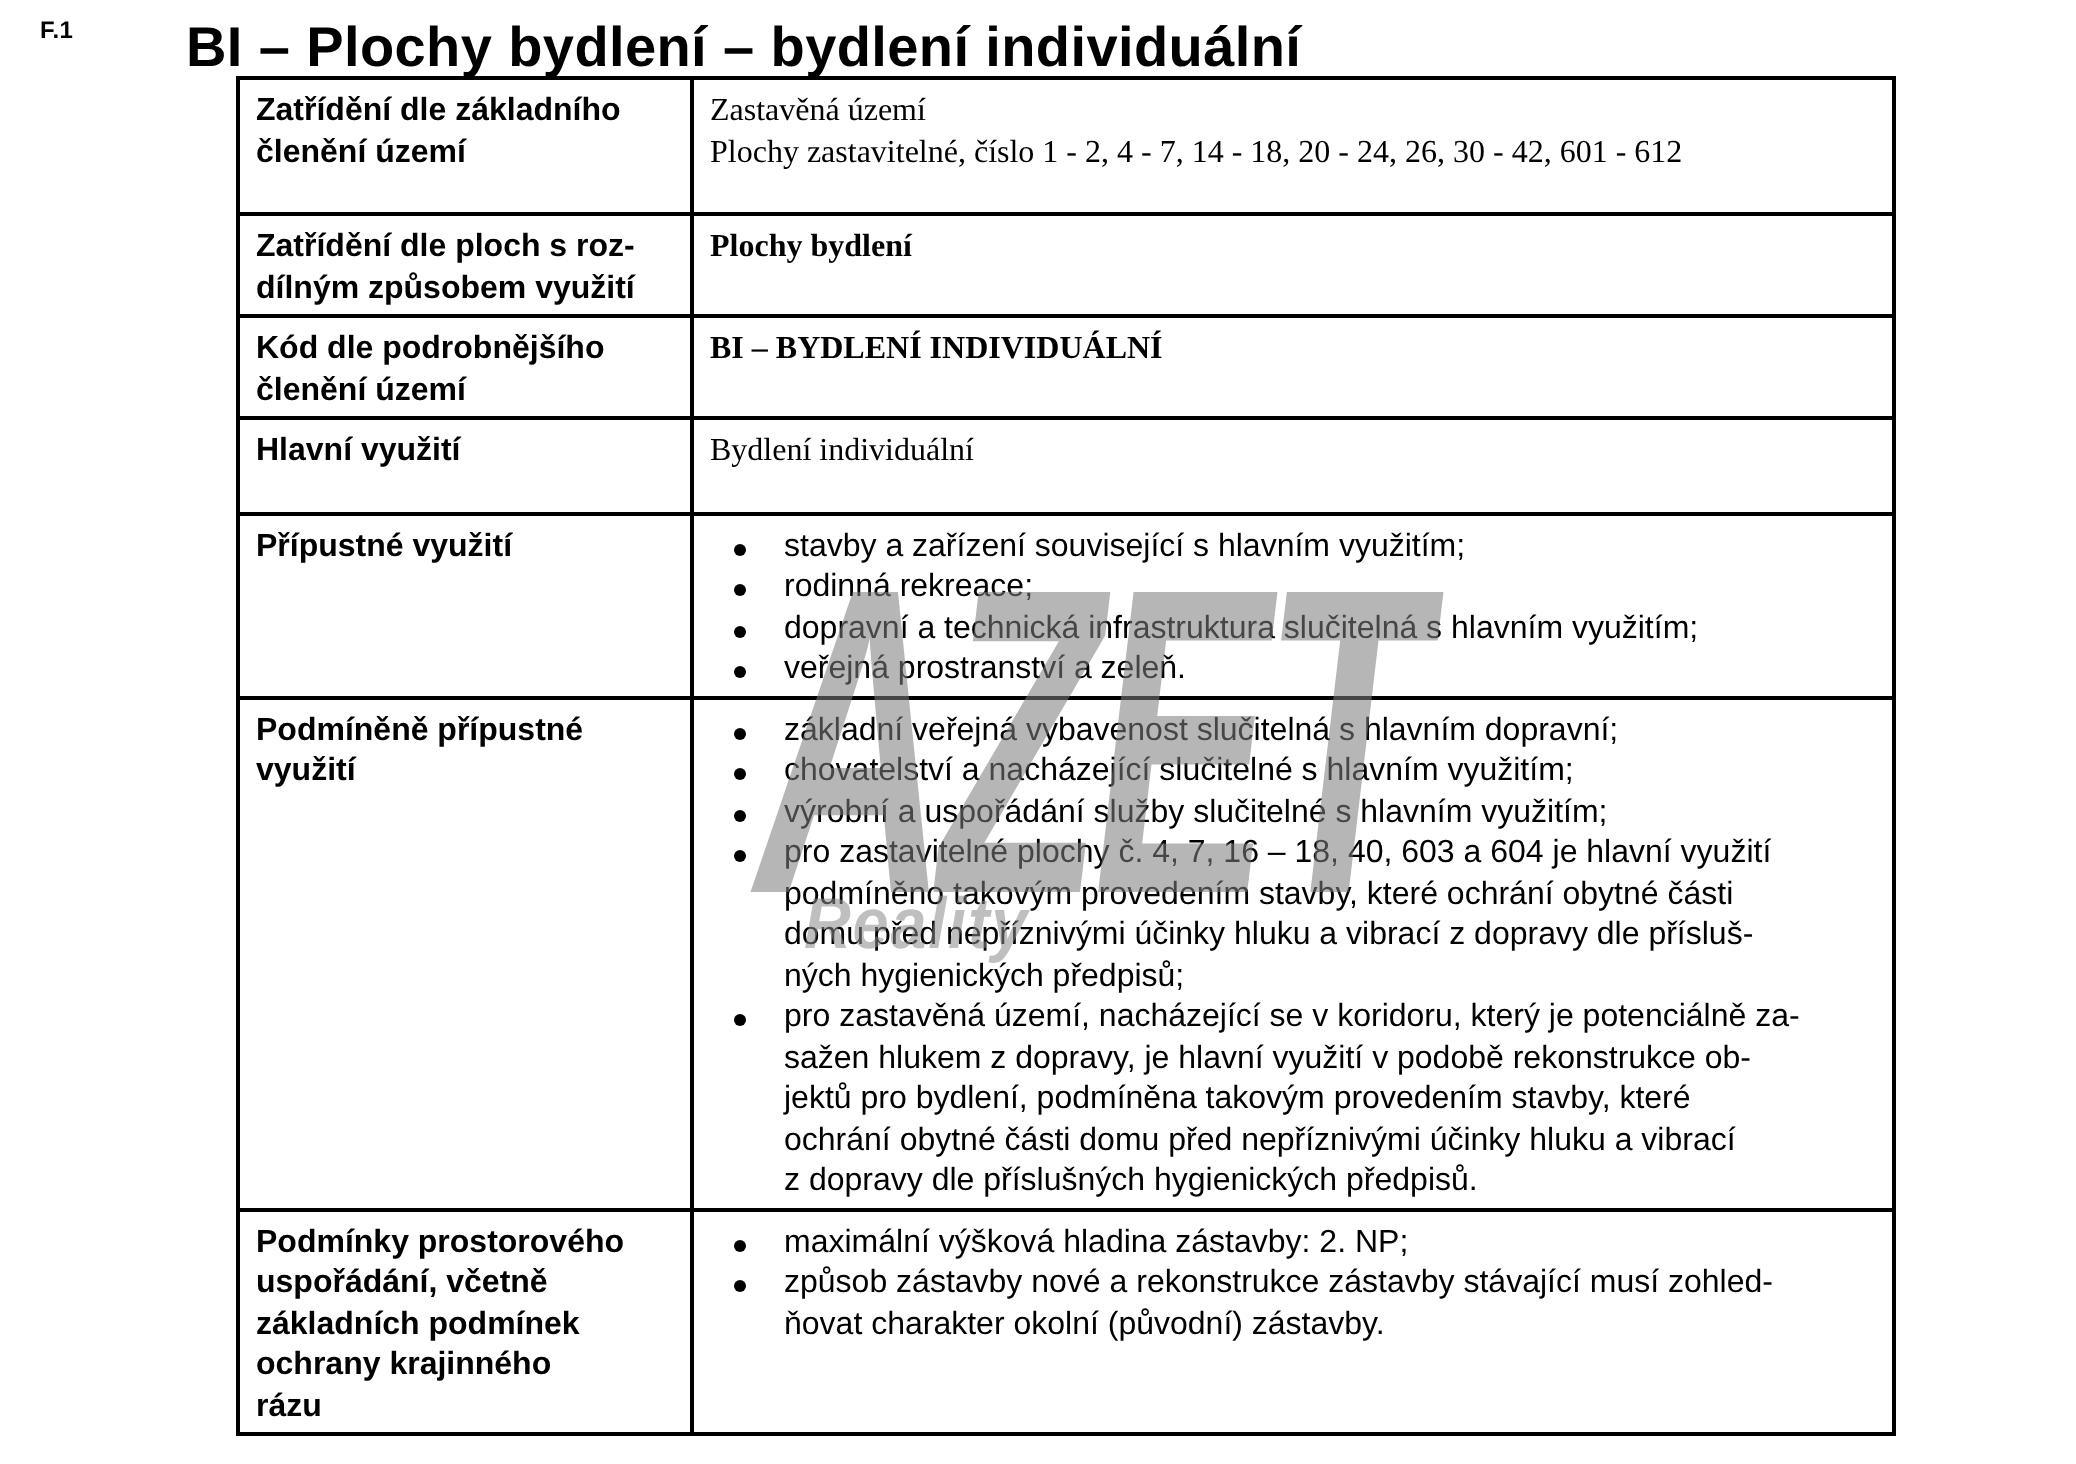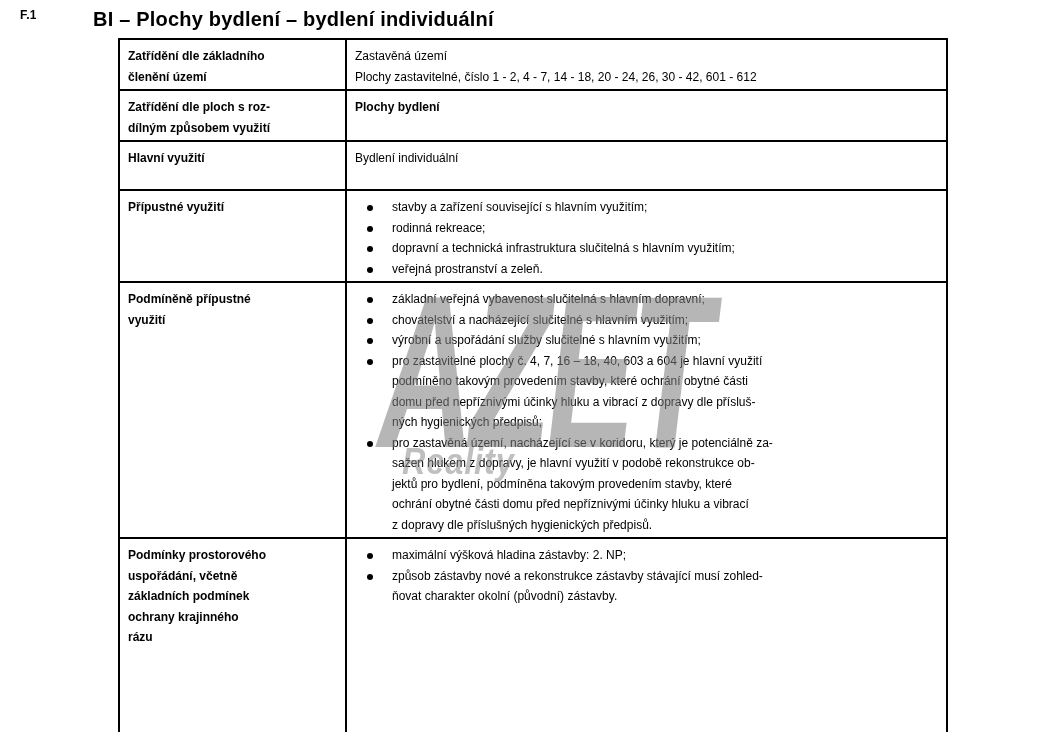--- a/index.html
+++ b/index.html
@@ -14,51 +14,52 @@
   .page { position: absolute; inset: 0; }
 
   
   .doc-heading { position: absolute; top: 8px; left: 0; width: 100%; height: 26px; }
   .sec-num {
     position: absolute; left: 20px; top: 0;
     font-size: 12px; font-weight: bold; letter-spacing: 0.2px;
   }
   .sec-title {
     position: absolute; left: 93px; top: 0;
-    font-size: 20px; font-weight: bold; letter-spacing: 0.2px;
+    font-size: 28px; font-weight: bold; letter-spacing: 0.2px;
   }
 
   
   table.zoning-table {
     position: absolute; left: 118px; top: 38px;
     width: 828px;
     border-collapse: collapse;
     table-layout: fixed;
     z-index: 1;
     background: transparent;
   }
   .zoning-table td {
     border: 2px solid #000000;
     vertical-align: top;
-    font-size: 12px;
+    font-size: 16px;
     line-height: 20.5px;
     background: transparent;
   }
   .zoning-table col.c-label { width: 227px; }
   .zoning-table col.c-content { width: 601px; }
 
   .cell-label {
     font-weight: bold;
     padding: 6px 6px 2px 8px;
     white-space: pre-line;
   }
   .cell-content { padding: 0; }
   .content-text {
-    padding: 6px 6px 2px 8px;
+    padding: 6px 6px 19px 8px;
     white-space: pre-line;
+    font-family: Liberation Serif, serif;
   }
   .content-text.bold { font-weight: bold; }
 
   ul.bullet-list { margin: 0; padding: 6px 4px 2px 0; list-style: none; }
   ul.bullet-list li {
     position: relative;
     padding-left: 45px;
     white-space: pre-line;
   }
   ul.bullet-list li::before {
@@ -130,20 +131,27 @@
           <td class="cell-content">
             <div class="content-text">Zastavěná území
 Plochy zastavitelné, číslo 1 - 2, 4 - 7, 14 - 18, 20 - 24, 26, 30 - 42, 601 - 612</div>
           </td>
         </tr>
         <tr>
           <td class="cell-label">Zatřídění dle ploch s roz-
 dílným způsobem využití</td>
           <td class="cell-content">
             <div class="content-text bold">Plochy bydlení</div>
+          </td>
+        </tr>
+        <tr>
+          <td class="cell-label">Kód dle podrobnějšího
+členění území</td>
+          <td class="cell-content">
+            <div class="content-text bold">BI – BYDLENÍ INDIVIDUÁLNÍ</div>
           </td>
         </tr>
         <tr>
           <td class="cell-label">Hlavní využití</td>
           <td class="cell-content">
             <div class="content-text">Bydlení individuální</div>
           </td>
         </tr>
         <tr>
           <td class="cell-label">Přípustné využití</td>

